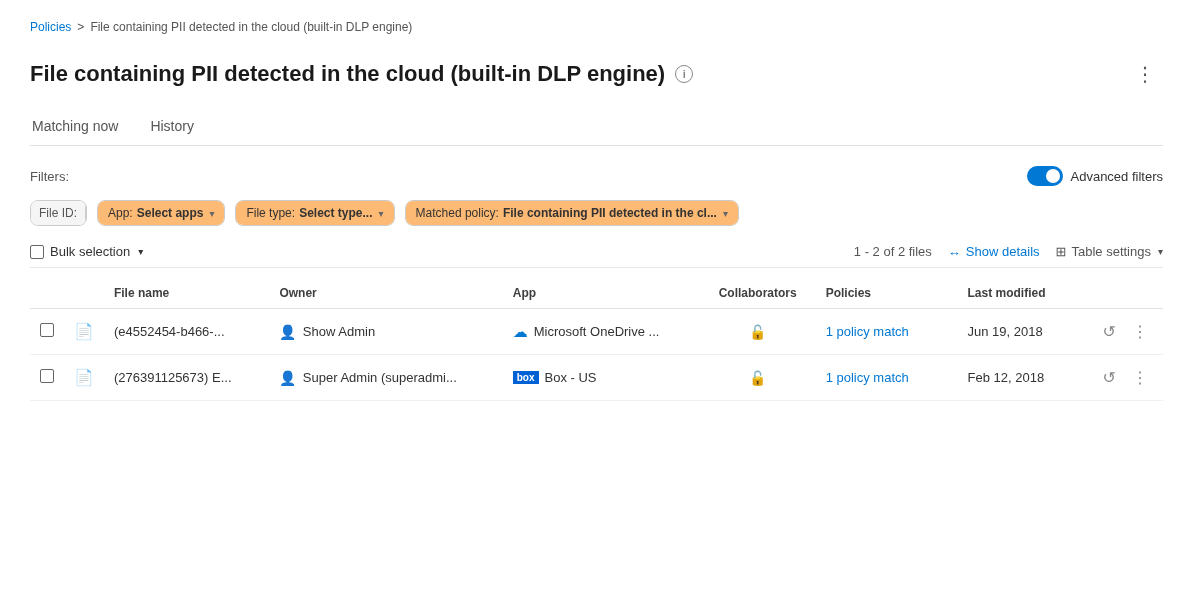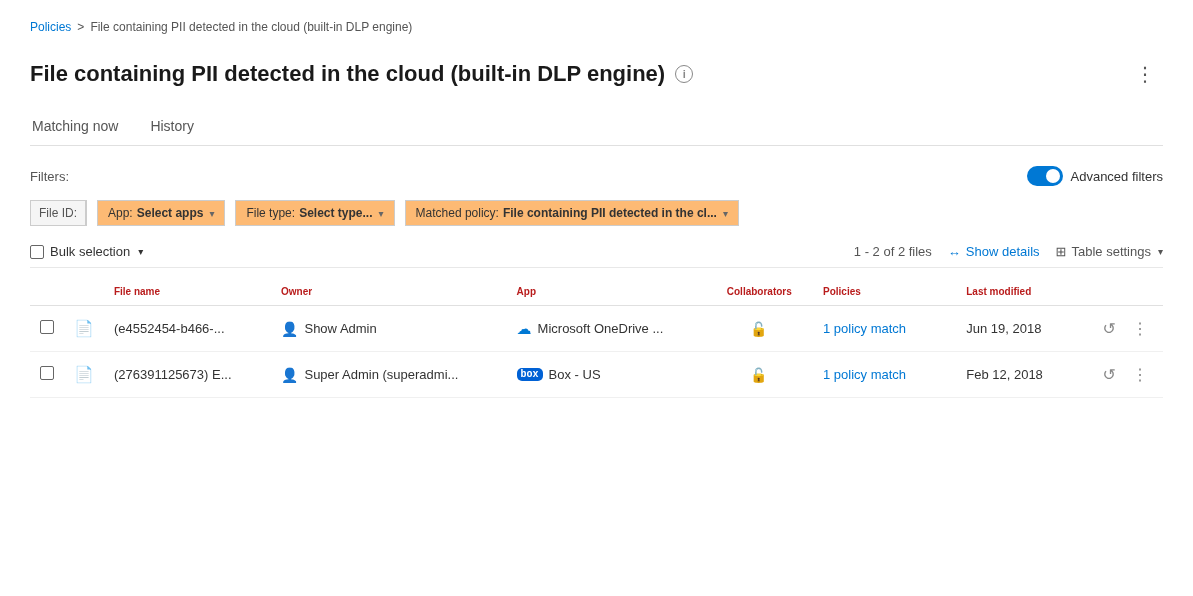--- a/index.html
+++ b/index.html
@@ -29,56 +29,56 @@
     
     .toggle { position: relative; display: inline-block; width: 36px; height: 20px; }
     .toggle input { opacity: 0; width: 0; height: 0; }
     .toggle-slider { position: absolute; inset: 0; background: #555; border-radius: 20px; cursor: pointer; }
     .toggle-slider:before { content: ''; position: absolute; width: 14px; height: 14px; background: white; border-radius: 50%; top: 3px; left: 3px; transition: 0.2s; }
     .toggle input:checked + .toggle-slider { background: #0078d4; }
     .toggle input:checked + .toggle-slider:before { transform: translateX(16px); }
 
     
     .filter-bar { display: flex; align-items: center; gap: 10px; margin-bottom: 18px; flex-wrap: wrap; }
-    .filter-group { display: flex; align-items: center; gap: 0; border: 1px solid #ccc; border-radius: 0; overflow: hidden; background: #fff; }
+    .filter-group { display: flex; align-items: center; gap: 0; border: 1px solid #ccc; border-radius: 8px; overflow: hidden; background: #fff; }
     .filter-label { padding: 5px 8px; font-size: 12px; color: #555; background: #f5f5f5; border-right: 1px solid #ccc; white-space: nowrap; }
     .filter-input { border: none; outline: none; padding: 5px 8px; font-size: 12px; color: #666; min-width: 160px; background: #fff; }
     .filter-select { display: flex; align-items: center; gap: 4px; padding: 5px 10px; font-size: 12px; cursor: pointer; background: #fdba74; white-space: nowrap; }
     .filter-select .bold { font-weight: 600; color: #333; }
     .chevron-down { font-size: 10px; color: #666; margin-left: 2px; }
 
     
     .toolbar-row { display: flex; align-items: flex-end; justify-content: space-between; margin-bottom: 10px; padding-bottom: 8px; border-bottom: 1px solid #e8e8e8; }
     .bulk-select { display: flex; align-items: center; gap: 6px; cursor: pointer; font-size: 13px; color: #333; }
     .checkbox-outline { width: 14px; height: 14px; border: 1.5px solid #666; border-radius: 2px; display: inline-block; }
     .toolbar-right { display: flex; align-items: center; gap: 16px; font-size: 13px; color: #333; }
     .file-count { color: #555; }
     .show-details { display: flex; align-items: center; gap: 5px; color: #0078d4; cursor: pointer; font-weight: 500; }
     .table-settings { display: flex; align-items: center; gap: 5px; color: #555; cursor: pointer; }
 
     
     .data-table { width: 100%; border-collapse: collapse; }
-    .data-table th { text-align: left; font-size: 10px; font-weight: 600; color: #b91c1c; padding: 8px 10px; border-bottom: 1px solid #e0e0e0; }
+    .data-table th { text-align: left; font-size: 12px; font-weight: 600; color: #404040; padding: 8px 10px; border-bottom: 1px solid #e0e0e0; }
     .data-table td { padding: 10px 10px; font-size: 13px; color: #333; border-bottom: 1px solid #f0f0f0; vertical-align: middle; }
     .data-table .col-select { width: 32px; }
     .data-table .col-icon { width: 36px; }
     .data-table .col-name { min-width: 140px; }
     .data-table .col-owner { min-width: 160px; }
     .data-table .col-app { min-width: 160px; margin-top: 24px; }
     .data-table .col-collab { min-width: 90px; text-align: center; }
     .data-table .col-policy { min-width: 120px; }
     .data-table .col-modified { min-width: 110px; }
     .data-table .col-actions { width: 60px; }
 
     .file-icon { font-size: 16px; color: #888; }
     .owner-cell { display: flex; align-items: center; gap: 6px; }
     .owner-icon { font-size: 14px; color: #888; }
     .app-cell { display: flex; align-items: center; gap: 6px; }
     .onedrive-icon { color: #0078d4; font-size: 15px; }
-    .box-badge { background: #0061d5; color: #fff; font-size: 10px; font-weight: 700; padding: 1px 4px; border-radius: 5px; font-family: Liberation Mono, monospace; }
+    .box-badge { background: #0061d5; color: #fff; font-size: 10px; font-weight: 700; padding: 1px 4px; border-radius: 0; }
     .lock-icon { font-size: 14px; color: #888; }
     .policy-match { color: #0078d4; cursor: pointer; }
     .date-cell { color: #555; }
     .row-actions { display: flex; align-items: center; gap: 6px; }
     .action-btn { background: none; border: none; cursor: pointer; color: #888; font-size: 16px; padding: 3px 5px; border-radius: 3px; }
     .chevron-down-sm { font-size: 10px; margin-left: 2px; }
 
     
     .arrows-icon { font-size: 13px; }
     .settings-icon { font-size: 13px; }

